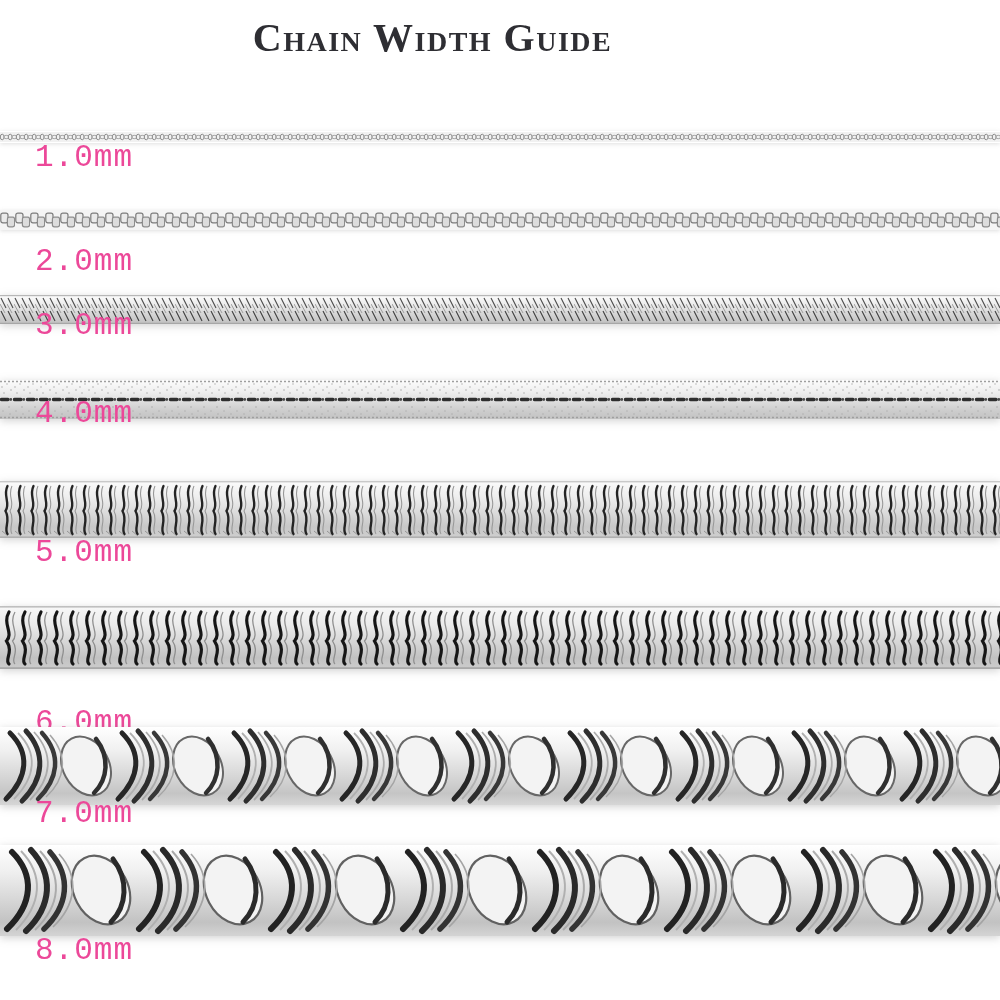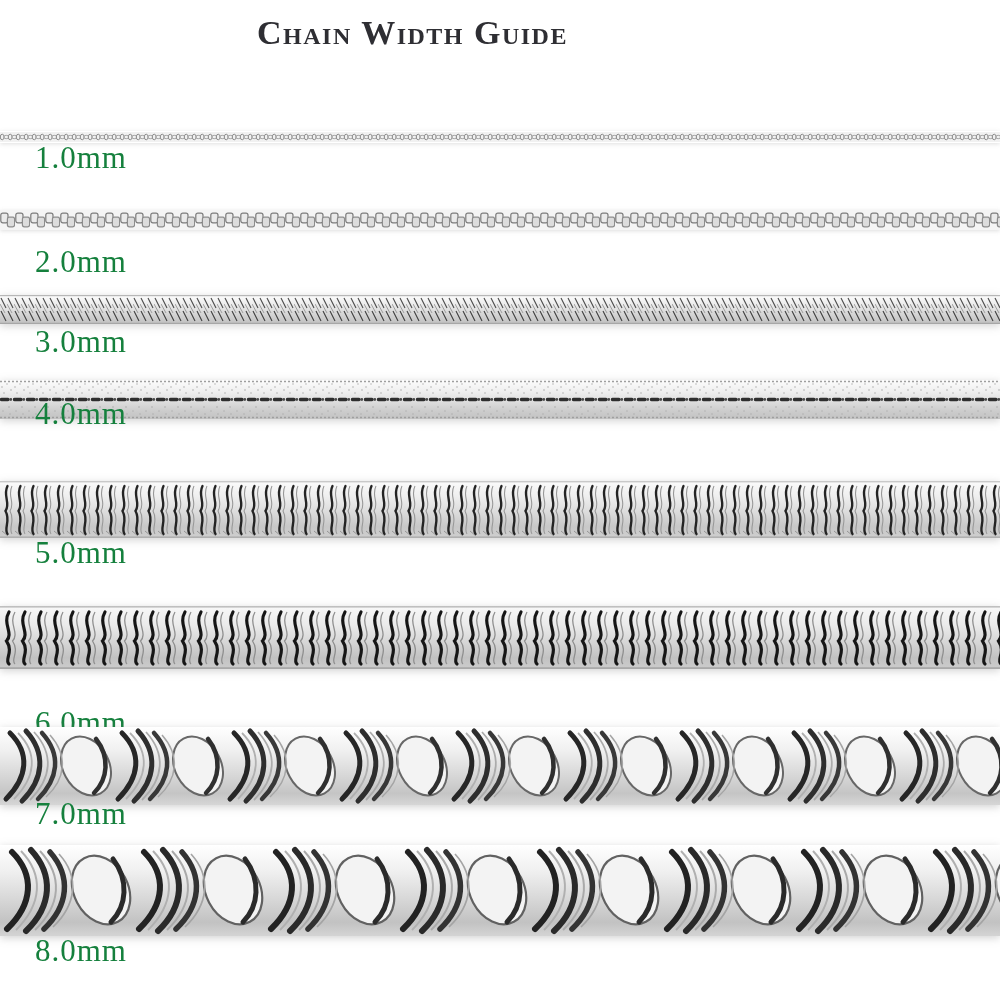--- a/index.html
+++ b/index.html
@@ -10,40 +10,41 @@
     overflow:hidden;
     font-family:"Liberation Serif", serif;
   }
   .title{
     position:absolute;
     left:0;top:14px;width:825px;
     text-align:center;
     font-family:"Liberation Serif", serif;
     font-variant:small-caps;
     font-weight:600;
-    font-size:34px;
+    font-size:40px;
     letter-spacing:1.5px;
     color:#2e2e33;
     margin:0;
+    padding-left:20px;
   }
   .chain{
     position:absolute;
     left:0;width:1000px;
     box-shadow:0 2px 8px rgba(130,130,130,0.35);
   }
   .chain svg{display:block;}
   .chain.light{box-shadow:0 1px 4px rgba(150,150,150,0.3);}
   .size-label{
     position:absolute;
     left:35px;
-    font-family:Liberation Serif, serif;
+    font-family:Liberation Mono, monospace;
     font-size:31px;
     line-height:36px;
     letter-spacing:1px;
-    color:#15803d;
+    color:#ec4899;
   }
 </style>
 </head>
 <body>
 
 <div class="page">
 
   <h1 class="title">Chain Width Guide</h1>
 
   <div class="chain light" style="top:131px;height:12px;">
@@ -89,21 +90,21 @@
           <path d="M0,9 L5,18" stroke="#8a8a8a" stroke-width="0.8" fill="none"></path>
           <path d="M1,16 L6,26" stroke="#3e3e3e" stroke-width="1.1" fill="none"></path>
         </pattern>
       </defs>
       <rect width="1000" height="29" fill="url(#g3)"></rect>
       <rect width="1000" height="29" fill="url(#p3)"></rect>
       <rect y="0" width="1000" height="1.2" fill="#9a9a9a" opacity="0.7"></rect>
       <rect y="27.8" width="1000" height="1.2" fill="#9a9a9a" opacity="0.7"></rect>
     </svg>
   </div>
-  <div class="size-label" style="top:324px;">3.0mm</div>
+  <div class="size-label" style="top:308px;">3.0mm</div>
 
   <div class="chain" style="top:380px;height:39px;">
     <svg width="1000" height="39" xmlns="http://www.w3.org/2000/svg">
       <defs>
         <linearGradient id="g4" x1="0" y1="0" x2="0" y2="1">
           <stop offset="0" stop-color="#fcfcfc"></stop>
             <stop offset="0.3" stop-color="#efefef"></stop>
           <stop offset="0.55" stop-color="#dedede"></stop>
             <stop offset="0.8" stop-color="#cccccc"></stop>
           <stop offset="1" stop-color="#c3c3c3"></stop>

